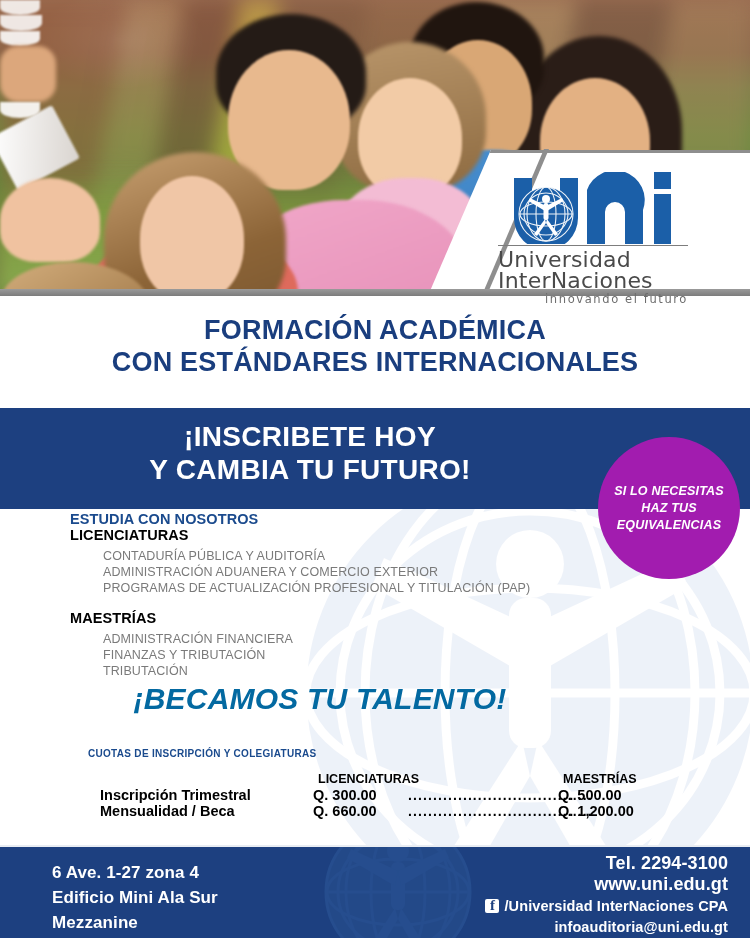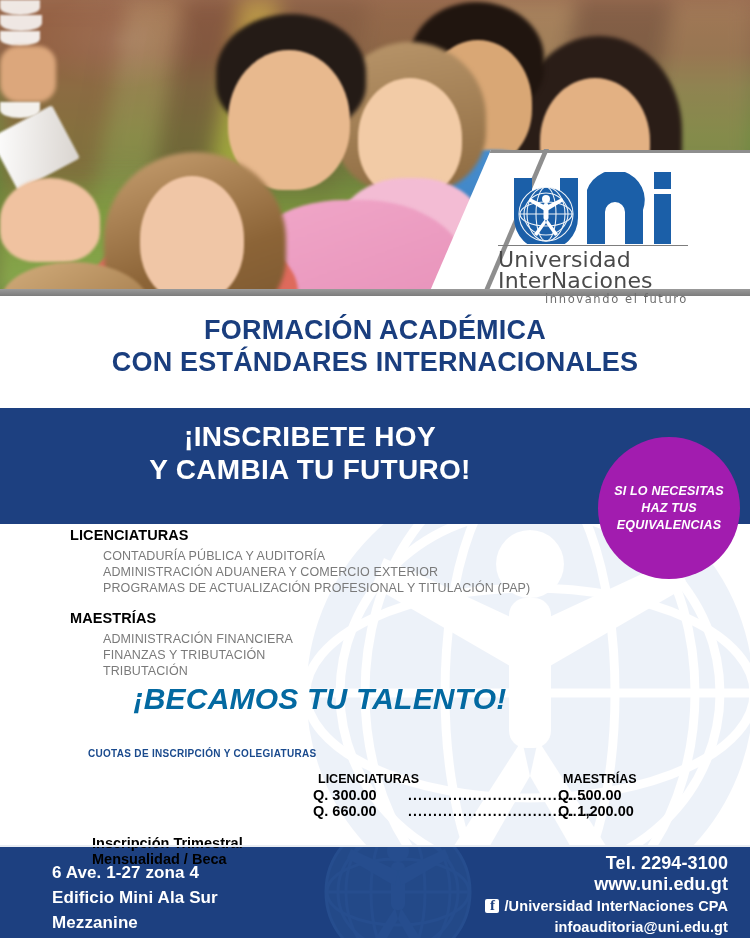--- a/index.html
+++ b/index.html
@@ -107,21 +107,21 @@
 
   
   .headline {
     position:absolute; left:0; top:314px; width:750px;
     text-align:center; color:#1a3e7e;
     font-weight:bold; font-size:27px; line-height:32px; letter-spacing:.2px;
   }
 
   
   .blue-band {
-    position:absolute; left:0; top:408px; width:750px; height:116px;
+    position:absolute; left:0; top:408px; width:750px; height:101px;
     background:#1d4080; z-index:4;
   }
   .blue-band-text {
     position:absolute; left:0; top:0; width:620px; height:90px;
     display:flex; flex-direction:column; align-items:center; justify-content:center;
     color:#ffffff; font-weight:bold; font-size:28px; line-height:33px; letter-spacing:.3px;
   }
 
   
   .badge {
@@ -151,21 +151,21 @@
   .cuotas {
     position:absolute; left:88px; top:250px;
     color:#1a4a8d; font-weight:bold; font-size:10px; letter-spacing:.3px;
   }
 
   .price-table { position:absolute; left:88px; top:274px; width:600px; color:#000; }
   .pt-hdr { position:relative; height:15px; font-weight:bold; font-size:12.5px; }
   .pt-hdr .lic { position:absolute; left:230px; }
   .pt-hdr .mae { position:absolute; left:475px; }
   .pt-row { position:relative; height:16px; font-weight:bold; font-size:14.5px; white-space:nowrap; }
-  .pt-row .lbl  { position:absolute; left:4px;margin-top:48px; }
+  .pt-row .lbl  { position:absolute; left:12px; }
   .pt-row .v1   { position:absolute; left:225px; }
   .pt-row .dots { position:absolute; left:320px; letter-spacing:1.1px; font-size:14px; }
   .pt-row .v2   { position:absolute; left:470px; }
 
   
   .footer {
     position:absolute; left:0; top:845px; width:750px; height:93px;
     background:#1d4080; overflow:hidden;
   }
   .footer-wm { position:absolute; left:248px; top:-28px; width:300px; height:150px; opacity:.5; }

